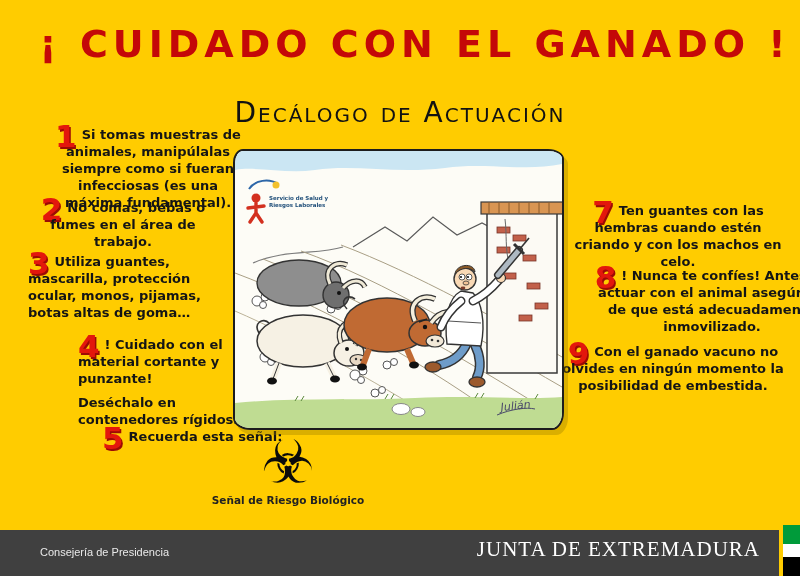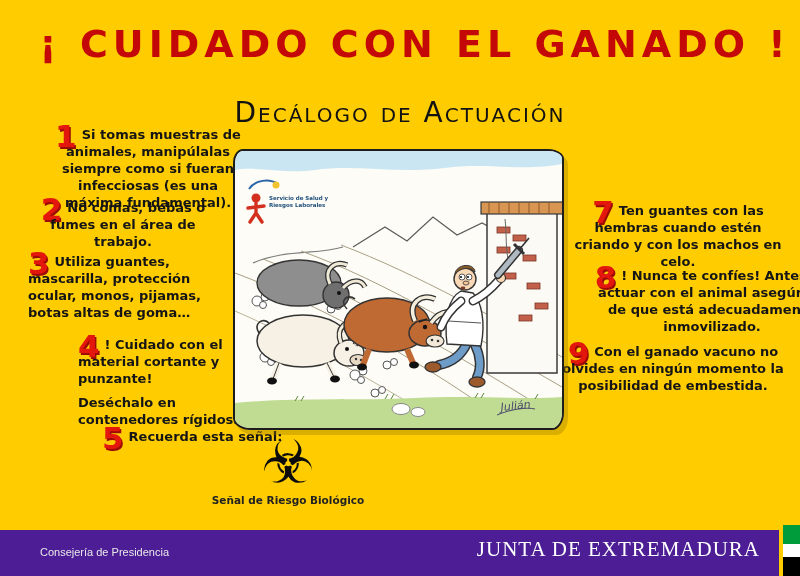--- a/index.html
+++ b/index.html
@@ -32,21 +32,21 @@
   .bio-symbol{position:absolute;left:205px;top:432px;width:166px;text-align:center;
               font-size:60px;line-height:60px;color:#0b0b0b;font-weight:bold;}
   .bio-caption{position:absolute;left:196px;top:494px;width:184px;text-align:center;
                color:#222;font-size:10.5px;font-weight:bold;}
   
   .illustration{position:absolute;left:233px;top:149px;width:327px;height:277px;background:#FDFCF6;
                 border:2px solid #1d1d1d;border-radius:10px 16px 12px 18px / 14px 10px 18px 12px;
                 box-shadow:4px 5px 0 rgba(150,120,0,.35);overflow:hidden;}
   .illustration svg{display:block;}
   
-  .footer-bar{position:absolute;left:0;top:530px;width:779px;height:46px;background:#4c1d95;}
+  .footer-bar{position:absolute;left:0;top:530px;width:779px;height:46px;background:#404040;}
   .footer-dept{position:absolute;left:40px;top:16px;color:#e9e9e9;font-size:11px;
                font-family:"Liberation Sans",sans-serif;}
   .footer-gov{position:absolute;right:19px;top:7px;color:#ffffff;font-size:21px;letter-spacing:1px;
               font-family:"Liberation Serif",serif;}
   .flag{position:absolute;right:0;top:525px;width:17px;height:51px;}
   .flag .green{height:19px;background:#009B3A;}
   .flag .white{height:13px;background:#ffffff;}
   .flag .black{height:19px;background:#000000;}
 </style>
 </head>

